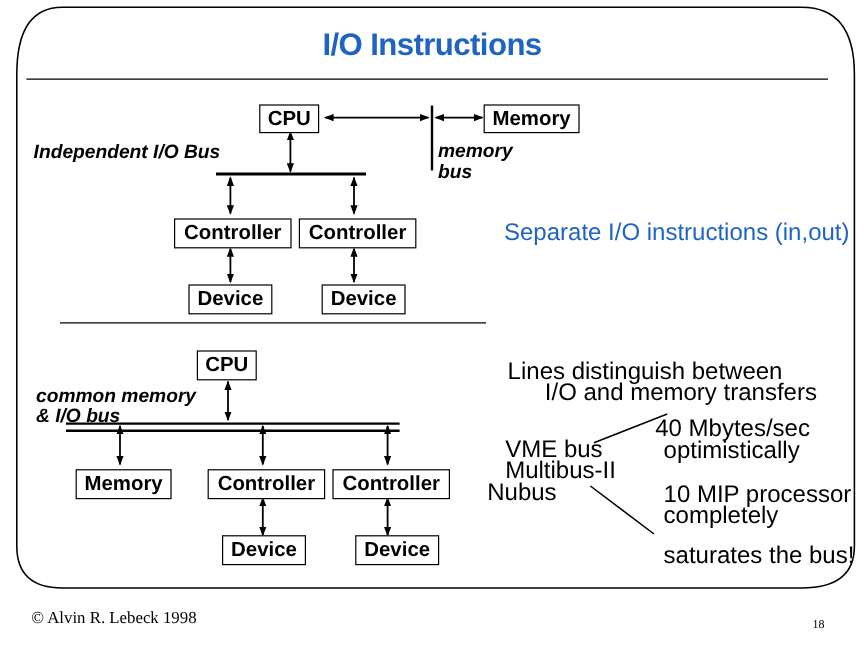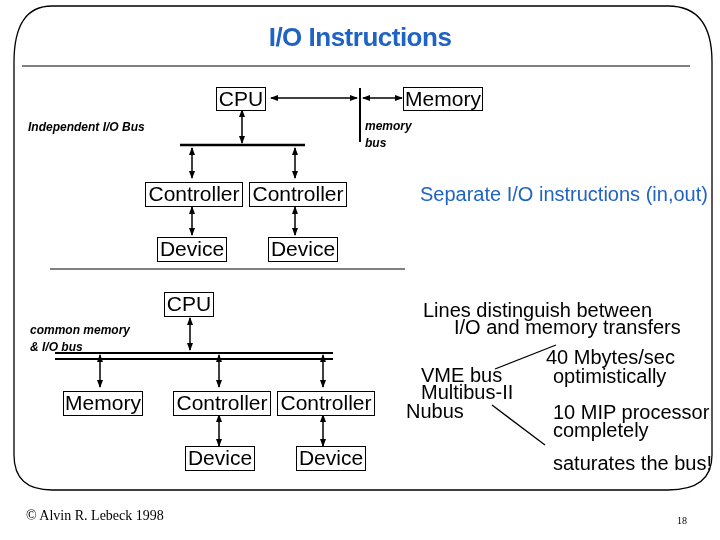--- a/index.html
+++ b/index.html
@@ -1,20 +1,20 @@
 <!DOCTYPE html>
 <html><head>
 <meta charset="utf-8">
 <style>
   html, body { margin: 0; padding: 0; background: #ffffff; }
   body { width: 720px; height: 540px; position: relative; overflow: hidden; font-family: "Liberation Sans", sans-serif; }
   #frame { position: absolute; left: 0; top: 0; }
   .title { position: absolute; left: 0; width: 720px; top: 22px; text-align: center; color: #1f63c4; font-weight: bold; font-size: 26px; letter-spacing: -0.5px; font-family: "Liberation Sans", sans-serif; }
-  .box { position: absolute; border: 1px solid #000; background: #fff; font-weight: normal; font-size: 21px; color: #000; text-align: center; line-height: 22px; box-sizing: border-box; font-family: "Liberation Sans", sans-serif; }
-  .label-it { position: absolute; font-weight: bold; font-style: italic; font-size: 12px; color: #000; line-height: 17px; font-family: "Liberation Sans", sans-serif; }
+  .box { position: absolute; border: 1px solid #000; background: #fff; font-weight: bold; font-size: 17px; color: #000; text-align: center; line-height: 22px; box-sizing: border-box; font-family: "Liberation Sans", sans-serif; }
+  .label-it { position: absolute; font-weight: bold; font-style: italic; font-size: 16px; color: #000; line-height: 17px; font-family: "Liberation Sans", sans-serif; }
   .note { position: absolute; font-size: 20px; color: #000; line-height: 17px; font-family: "Liberation Sans", sans-serif; white-space: pre; }
   .blue { color: #1f63c4; }
   .footer-left { position: absolute; left: 26px; top: 508px; font-family: "Liberation Serif", serif; font-size: 14px; color: #000; }
   .footer-right { position: absolute; left: 677px; top: 515px; font-family: "Liberation Serif", serif; font-size: 10px; color: #000; }
 </style>
 </head>
 <body>
 
 <svg id="frame" width="720" height="540">
   <defs>

